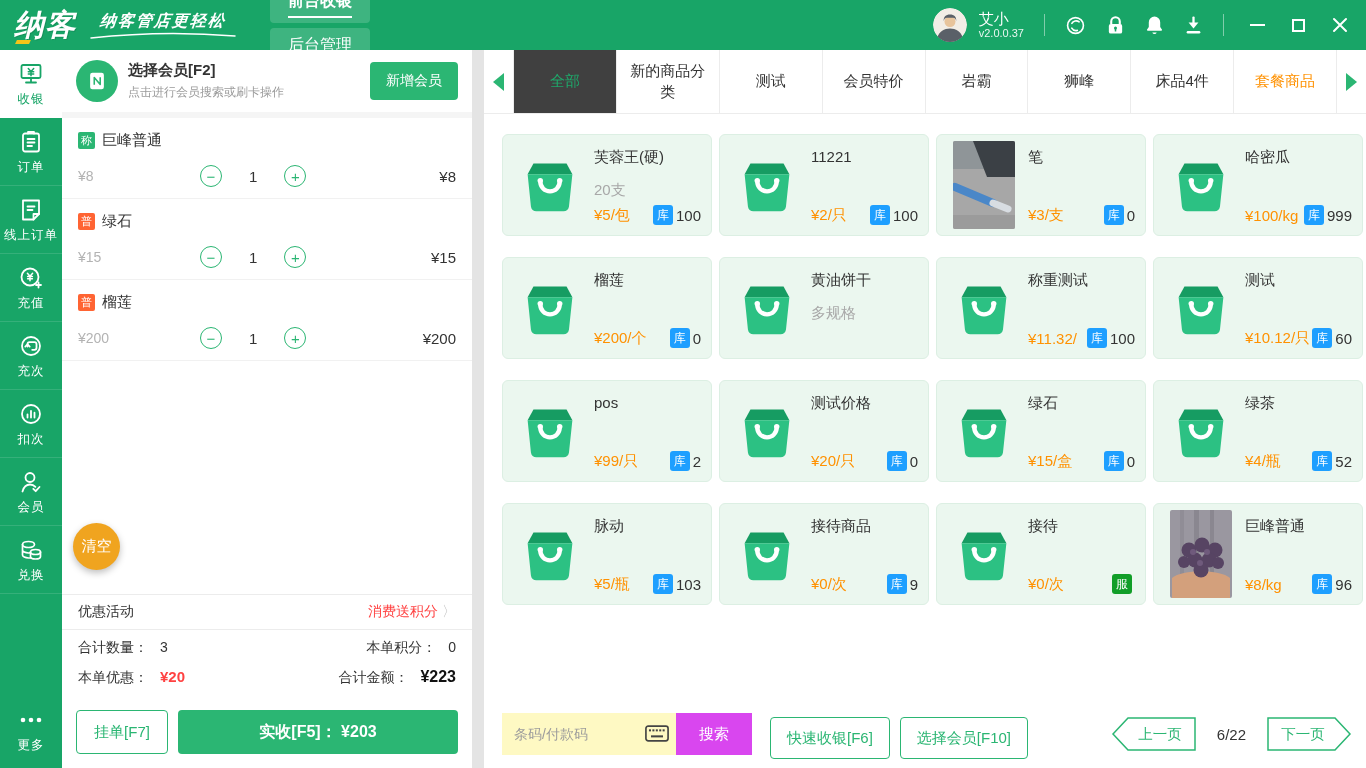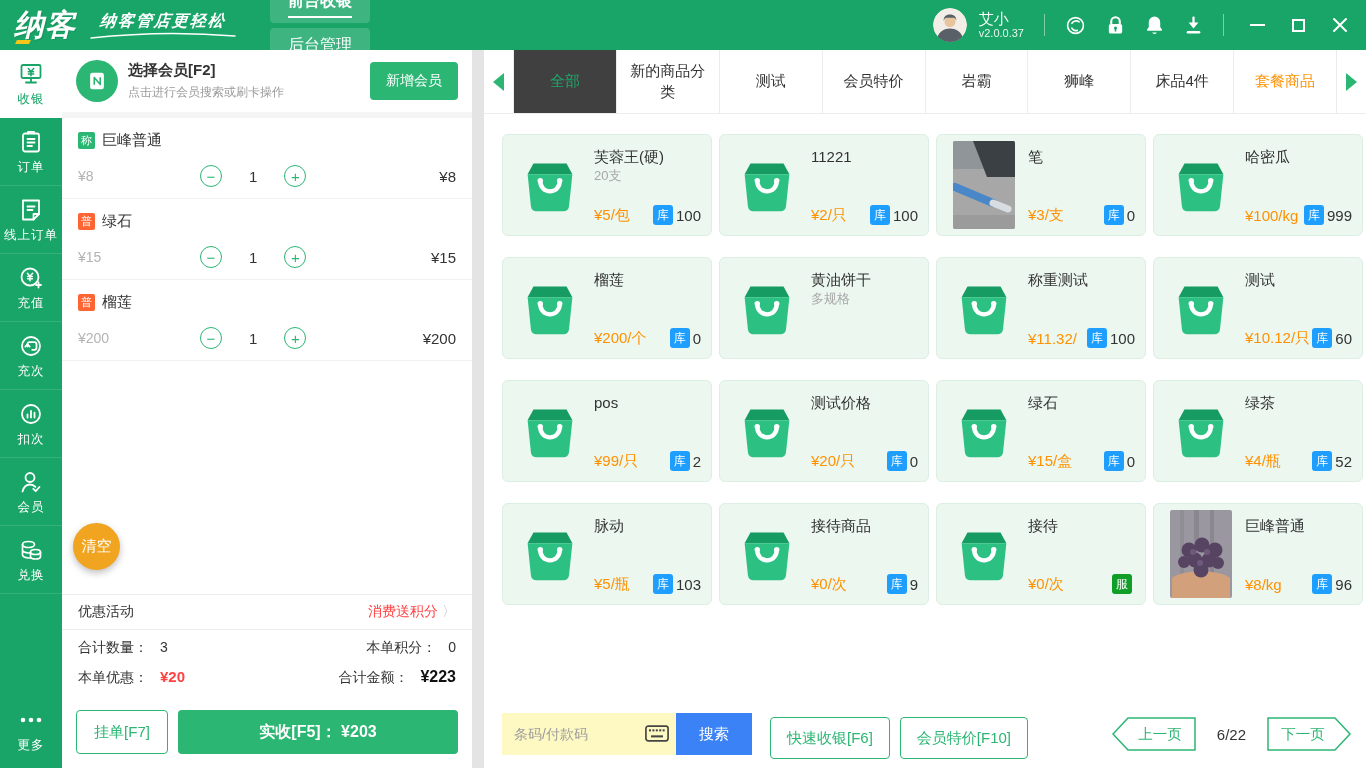--- a/index.html
+++ b/index.html
@@ -108,38 +108,38 @@
   .cat-tab.highlight { color:#ff9100; }
   .grid { display:grid; grid-template-columns:repeat(4,210px); gap:21px 7px;
     padding:20px 4px 0 18px; }
   .card { height:102px; background:#ebf7ef; border:1px solid #dcefe3; border-radius:6px;
     display:flex; align-items:center; padding:0 10px 0 7px; cursor:pointer; }
   .thumb { width:80px; display:flex; align-items:center; justify-content:center; flex:none; }
   .photo { width:62px; height:88px; margin:0 9px; border-radius:2px; overflow:hidden; flex:none; }
   .photo svg { display:block; }
   .info { flex:1; display:flex; flex-direction:column; height:100%; padding:13px 0 10px 4px; }
   .p-name { font-size:15px; color:#333; }
-  .p-spec { font-size:13px; color:#a8a8a8; }
+  .p-spec { font-size:15px; color:#a8a8a8; margin-top:14px; }
   .p-meta { margin-top:auto; display:flex; align-items:center; }
   .p-price { color:#ff9100; font-size:15px; }
   .p-stock { margin-left:auto; display:flex; align-items:center; gap:3px; }
   .p-tag { width:20px; height:20px; border-radius:3px; color:#fff; font-size:12px;
     display:flex; align-items:center; justify-content:center; }
   .p-count { font-size:15px; color:#333; }
 
   
   .bottom-bar { position:absolute; left:0; right:0; bottom:0; height:68px; background:#fff;
     display:flex; align-items:center; padding:0 10px 0 18px; }
   .search-group { display:flex; align-items:center; }
   .input-wrap { position:relative; }
   .barcode-input { width:174px; height:42px; background:#fef9c3; border:none; outline:none;
     padding:0 36px 0 12px; font-size:14px; color:#666; font-family:inherit; }
   .barcode-input::placeholder { color:#9c9c9c; }
   .kb-icon { position:absolute; right:7px; top:12px; cursor:pointer; }
-  .search-btn { width:76px; height:42px; background:#3b82f6; color:#fff; border:none;
+  .search-btn { width:76px; height:42px; background:#d946ef; color:#fff; border:none;
     font-size:15px; cursor:pointer; font-family:inherit; }
   .quick-btns { display:flex; gap:10px; margin-left:18px;margin-top:8px; }
   .quick-btn { height:42px; padding:0 16px; background:#fff; border:1px solid #2bb673;
     color:#2bb673; border-radius:4px; font-size:15px; cursor:pointer; font-family:inherit; }
   .pager { margin-left:auto; display:flex; align-items:center; gap:20px; padding-right:4px; }
   .page-btn { cursor:pointer; display:flex; }
   .page-num { font-size:15px; color:#333; }
 </style>
 </head>
 <body>
@@ -821,21 +821,21 @@
                 <rect x="19.1" y="4.5" width="2.2" height="2.2"></rect>
                 <rect x="6.5" y="11" width="13" height="2.2"></rect>
               </g>
             </svg>
         </span>
       </span>
       <button class="search-btn">搜索</button>
     </div>
     <div class="quick-btns" id="quick-btns">
         <button class="quick-btn">快速收银[F6]</button>
-        <button class="quick-btn">会员特价[F10]</button>
+        <button class="quick-btn">选择会员[F10]</button>
       </div>
     <div class="pager">
       <span class="page-btn">
         <svg width="86" height="36" viewBox="0 0 86 36">
             <polygon points="84,2 17,2 2,18 17,34 84,34" fill="#fff" stroke="#2bb673" stroke-width="1.5"></polygon>
             <text x="49" y="23" text-anchor="middle" font-size="14.5" fill="#2bb673">上一页</text>
           </svg>
       </span>
       <span class="page-num">6/22</span>
       <span class="page-btn">

